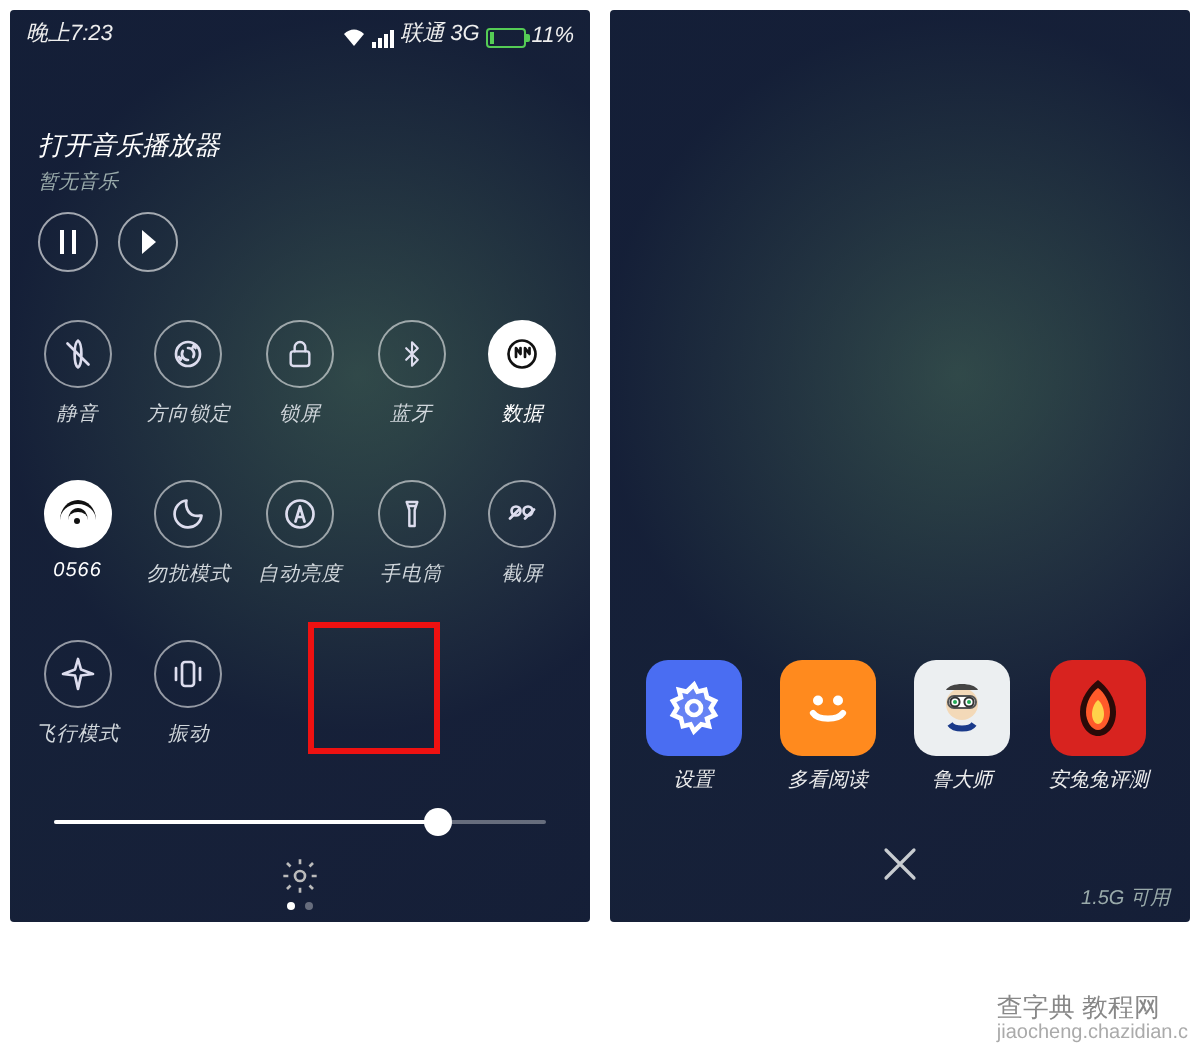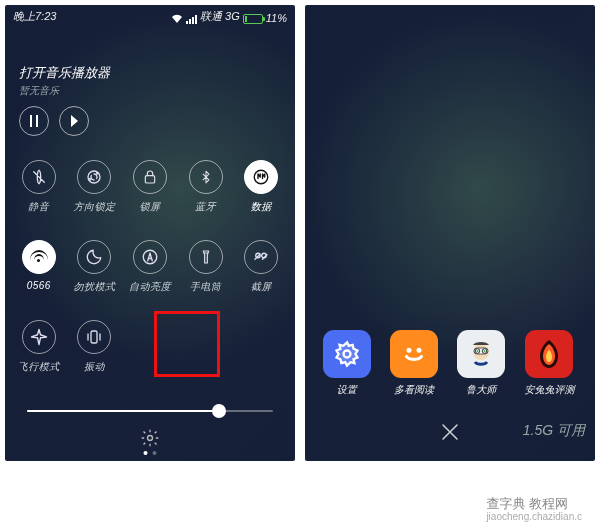--- a/index.html
+++ b/index.html
@@ -36,27 +36,27 @@
 .thumb{position:absolute;top:50%;width:14px;height:14px;background:#fff;border-radius:50%;transform:translate(-50%,-50%);}
 .bot{position:absolute;bottom:0;left:0;right:0;display:flex;align-items:center;justify-content:center;height:46px;}
 .dots{position:absolute;bottom:6px;left:50%;transform:translateX(-50%);display:flex;gap:5px;}
 .dots i{width:4px;height:4px;border-radius:50%;background:rgba(255,255,255,.35);}
 .dots i.on{background:#fff;}
 .apps{position:absolute;bottom:64px;left:0;right:3px;display:flex;justify-content:space-around;padding:0 8px;}
 .app{display:flex;flex-direction:column;align-items:center;gap:5px;}
 .aicon{width:48px;height:48px;border-radius:11px;display:flex;align-items:center;justify-content:center;}
 .alab{font-size:10px;color:#eee;}
 .close{position:absolute;bottom:18px;left:50%;transform:translateX(-50%);}
-.mem{position:absolute;bottom:21px;right:10px;font-size:14px;color:#9aa;}
+.mem{position:absolute;bottom:5px;right:10px;font-size:10px;color:#9aa;}
 .wifi{position:relative;width:18px;height:14px;}
 .wifi::before,.wifi::after{content:"";position:absolute;border:2px solid currentColor;border-bottom:none;border-left:none;border-right:none;border-radius:50%;}
 .wifi::before{width:18px;height:18px;left:0;top:0;}
 .wifi::after{width:10px;height:10px;left:4px;top:4px;}
 .wifi i{position:absolute;width:3px;height:3px;background:currentColor;border-radius:50%;left:7.5px;top:9px;}
-.wm{position:absolute;right:18px;bottom:2px;font-size:13px;color:#888;z-index:10;}
+.wm{position:absolute;right:6px;bottom:2px;font-size:13px;color:#888;z-index:10;}
 .wm .u{font-size:10px;color:#aaa;display:block;margin-top:-2px;}
 svg{display:block}
 </style>
 </head>
 <body>
 
 <div class="wrap">
 
  <div class="phone">
    <div class="sbar">

